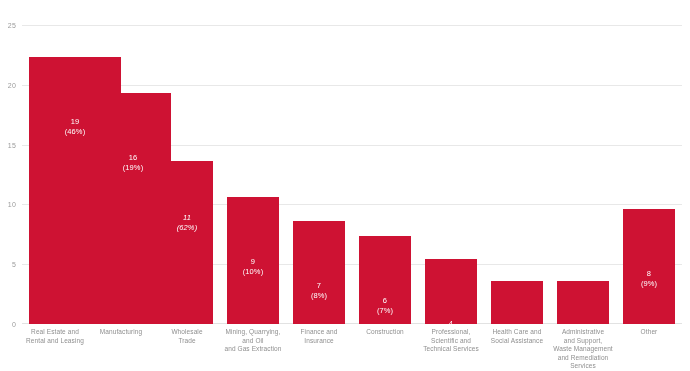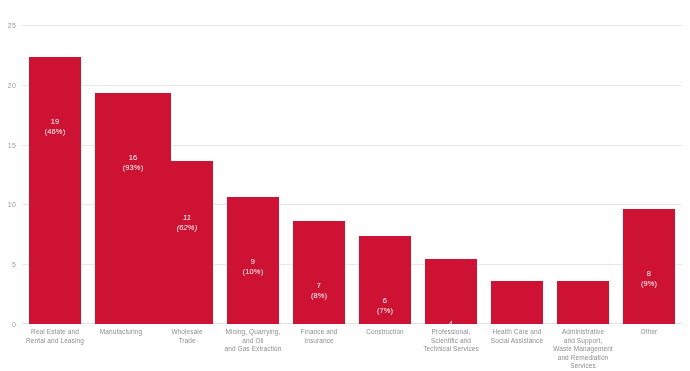--- a/index.html
+++ b/index.html
@@ -119,27 +119,27 @@
   <div id="plot-area">
     <div id="gridlines">
         <div class="gridline" style="top: 239.2px;"></div>
         <div class="gridline" style="top: 179.4px;"></div>
         <div class="gridline" style="top: 119.6px;"></div>
         <div class="gridline" style="top: 59.8px;"></div>
         <div class="gridline" style="top: 0px;"></div>
       </div>
     <div class="axis-baseline"></div>
     <div id="bars">
-        <div class="bar-slot" style="left: 7px; width: 52px; height: 299px;">
+        <div class="bar-slot" style="left: 7px; width: 52px; height: 299px; padding-left: 40px;">
           <div class="bar" style="height: 266.708px; background: rgb(206, 18, 51);"></div>
           <div class="bar-value-label" style="bottom: 186.708px;"><span>19</span><span class="pct">(46%)</span></div>
         </div>
         <div class="bar-slot" style="left: 73px; width: 76px; height: 299px;">
           <div class="bar" style="height: 230.828px; background: rgb(206, 18, 51);"></div>
-          <div class="bar-value-label" style="bottom: 150.828px;"><span>16</span><span class="pct">(93%)</span></div>
+          <div class="bar-value-label" style="bottom: 150.828px;"><span>16</span><span class="pct">(19%)</span></div>
         </div>
         <div class="bar-slot" style="left: 139px; width: 52px; height: 299px;">
           <div class="bar" style="height: 162.656px; background: rgb(206, 18, 51);"></div>
           <div class="bar-value-label" style="bottom: 91px; font-style: italic;"><span>11</span><span class="pct">(62%)</span></div>
         </div>
         <div class="bar-slot" style="left: 205px; width: 52px; height: 299px;">
           <div class="bar" style="height: 126.776px; background: rgb(206, 18, 51);"></div>
           <div class="bar-value-label" style="bottom: 46.776px;"><span>9</span><span class="pct">(10%)</span></div>
         </div>
         <div class="bar-slot" style="left: 271px; width: 52px; height: 299px;">

